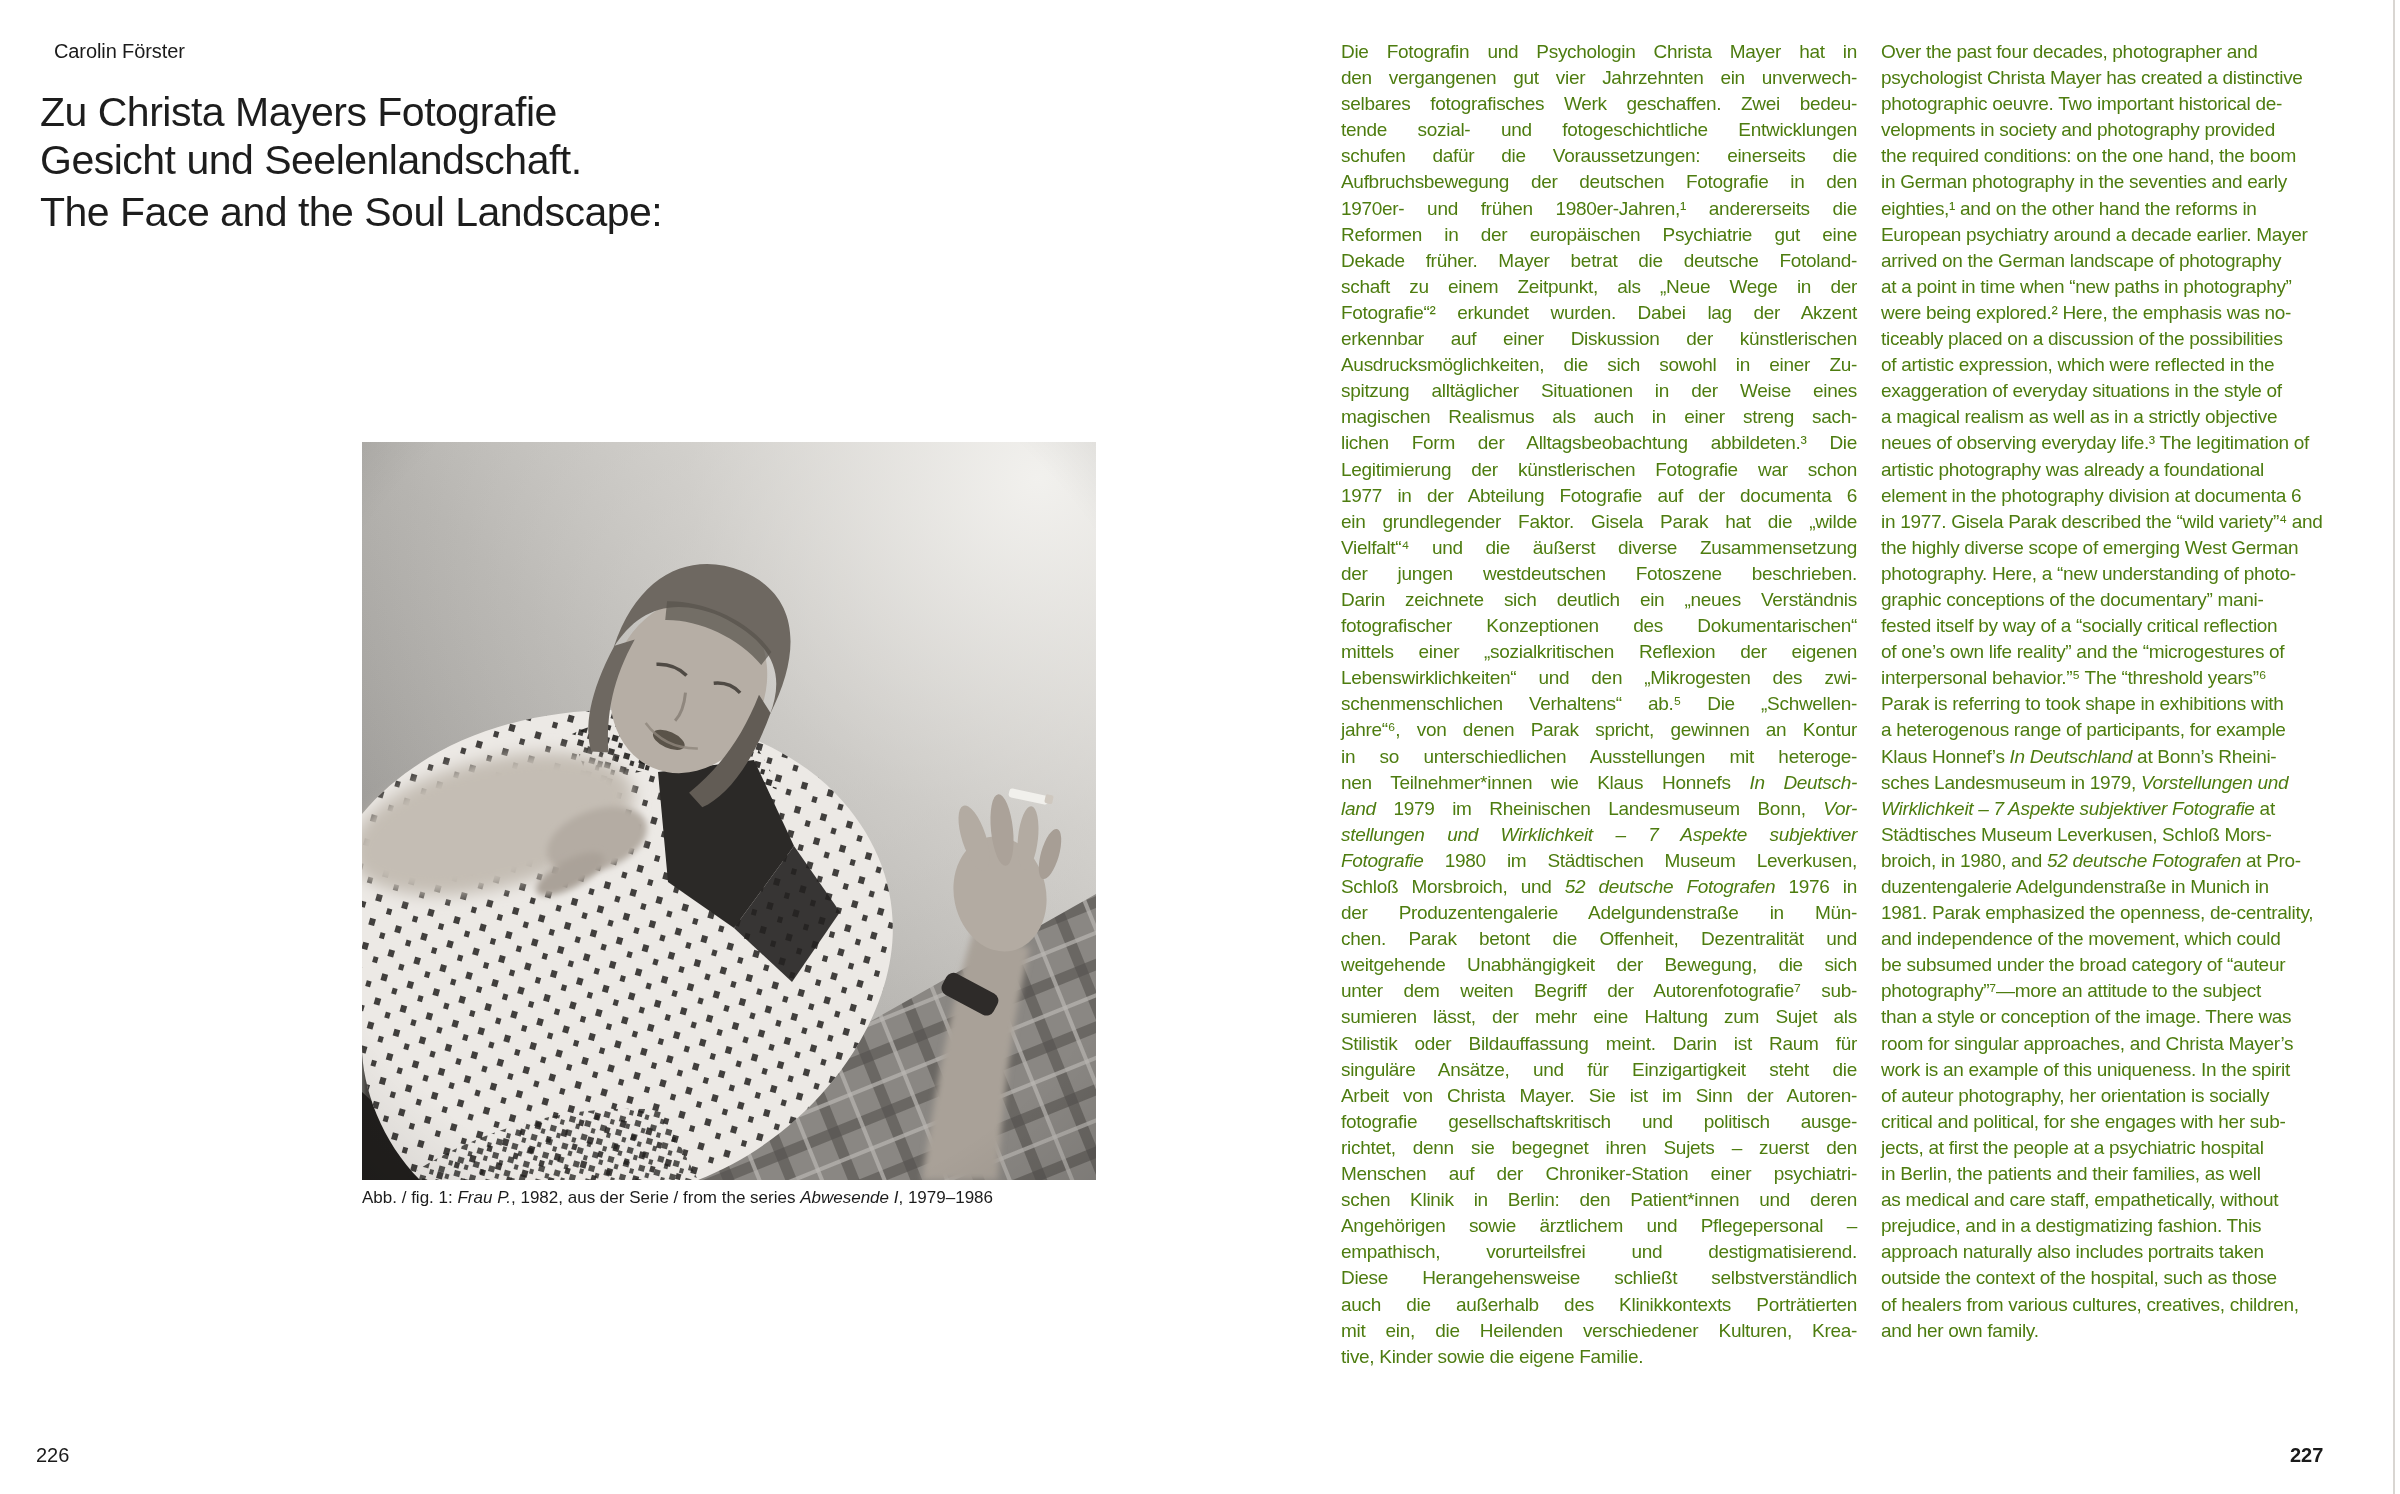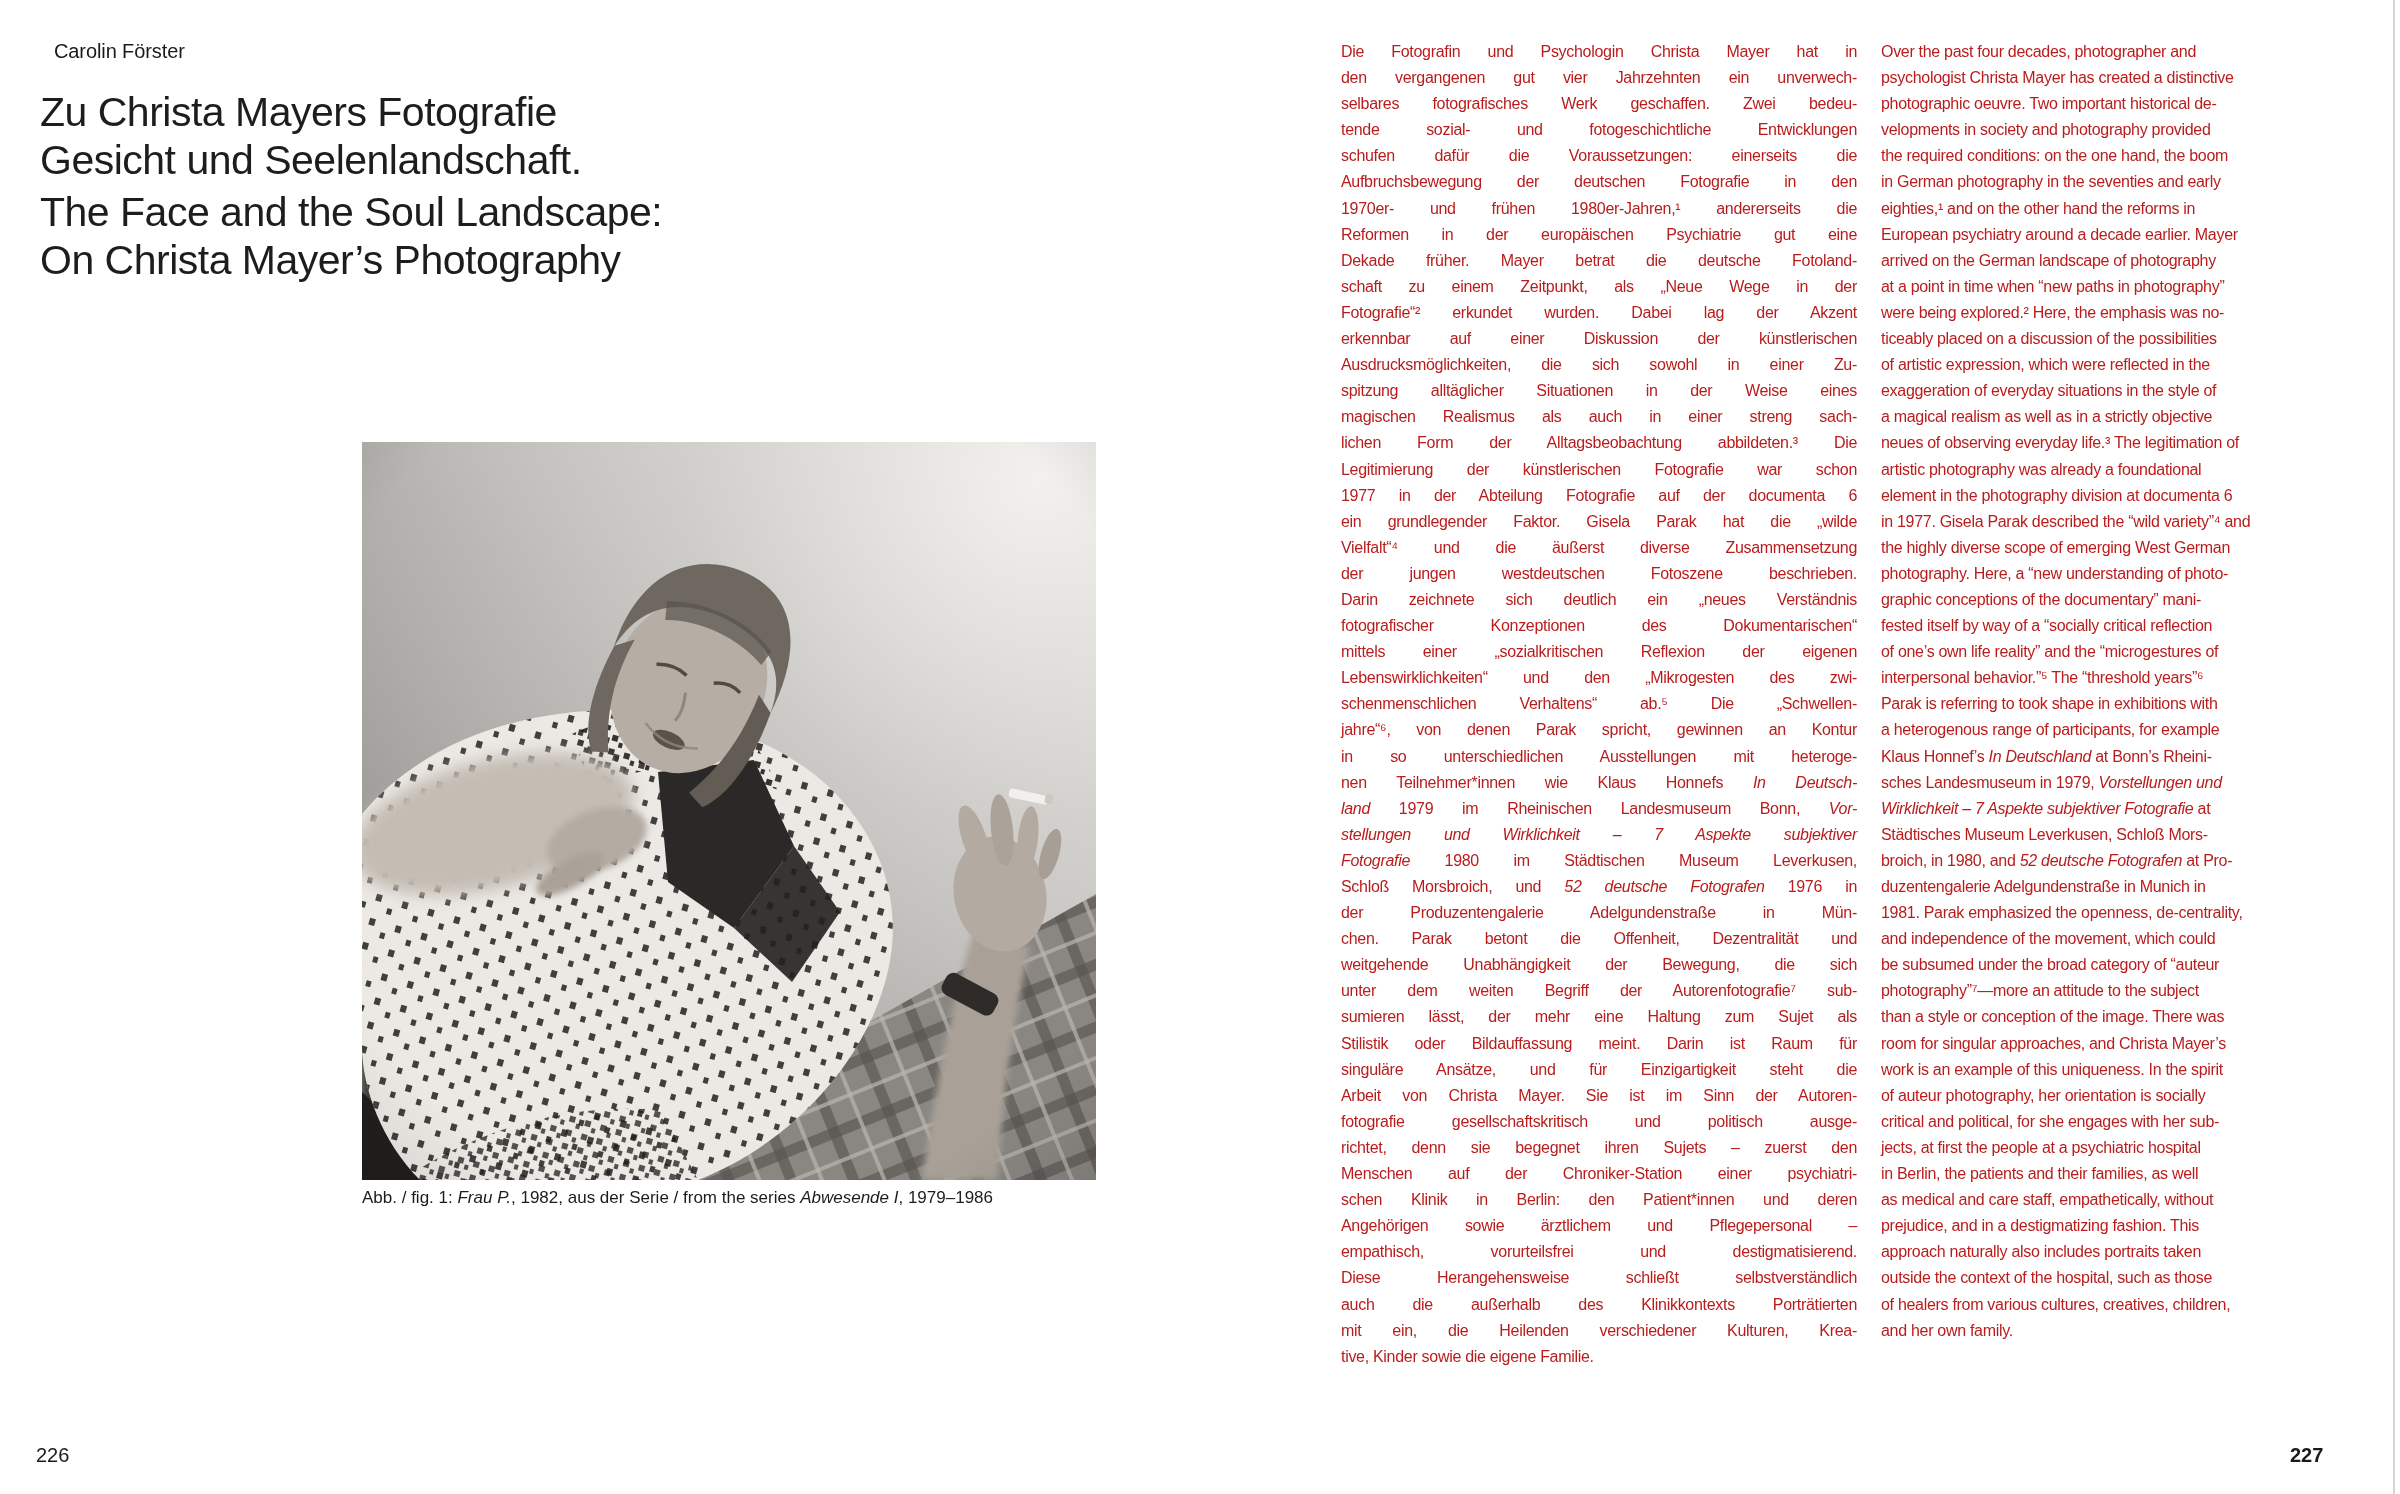--- a/index.html
+++ b/index.html
@@ -12,42 +12,41 @@
   .abs{position:absolute;}
   .author{left:42px;top:40px;font-size:20px;letter-spacing:-0.1px;margin-left:12px;}
   .title{left:40px;font-size:41px;line-height:48px;letter-spacing:-0.5px;color:#1d1d1d;font-weight:400;}
   .title-de{top:88px;}
   .title-en{top:188px;}
   .figure{left:362px;top:442px;width:734px;height:738px;overflow:hidden;background:#a5a3a0;}
   .caption{left:362px;top:1188px;font-size:17px;letter-spacing:0;color:#1c1c1c;white-space:nowrap;}
   .pagenum{font-size:20px;top:1444px;}
   .pagenum-left{left:36px;}
   .pagenum-right{left:2290px;width:68px;text-align:left;font-weight:bold;}
-  .col{top:39px;font-size:16px;line-height:26.1px;letter-spacing:-0.3px;color:#b91c1c;}
+  .col{top:39px;font-size:19px;line-height:26.1px;letter-spacing:-0.3px;color:#4d7c0f;}
   .col-de{left:1341px;width:516px;}
   .col-en{left:1881px;width:505px;}
   .col .line{height:26.1px;white-space:nowrap;}
   .col-de .line.just{text-align:justify;text-align-last:justify;white-space:normal;}
   .it{font-style:italic;}
   .page-edge{left:2393px;top:0;width:2px;height:1494px;background:#d9d6d2;}
   svg{display:block;}
 </style>
 </head>
 <body>
 
 <div class="abs author">Carolin Förster</div>
 
 <div class="abs title title-de">
   <div>Zu Christa Mayers Fotografie</div>
   <div>Gesicht und Seelenlandschaft.</div>
 </div>
 
 <div class="abs title title-en">
   <div>The Face and the Soul Landscape:</div>
-  <div>On Christa Mayer’s Photography</div>
 </div>
 
 <div class="abs figure">
   <svg viewBox="0 0 734 738" width="734" height="738">
     <defs>
       <linearGradient id="wall" x1="0" y1="1" x2="1" y2="0">
         <stop offset="0" stop-color="#8e8c89"></stop>
         <stop offset="0.5" stop-color="#aeaca8"></stop>
         <stop offset="1" stop-color="#dddbd7"></stop>
       </linearGradient>

